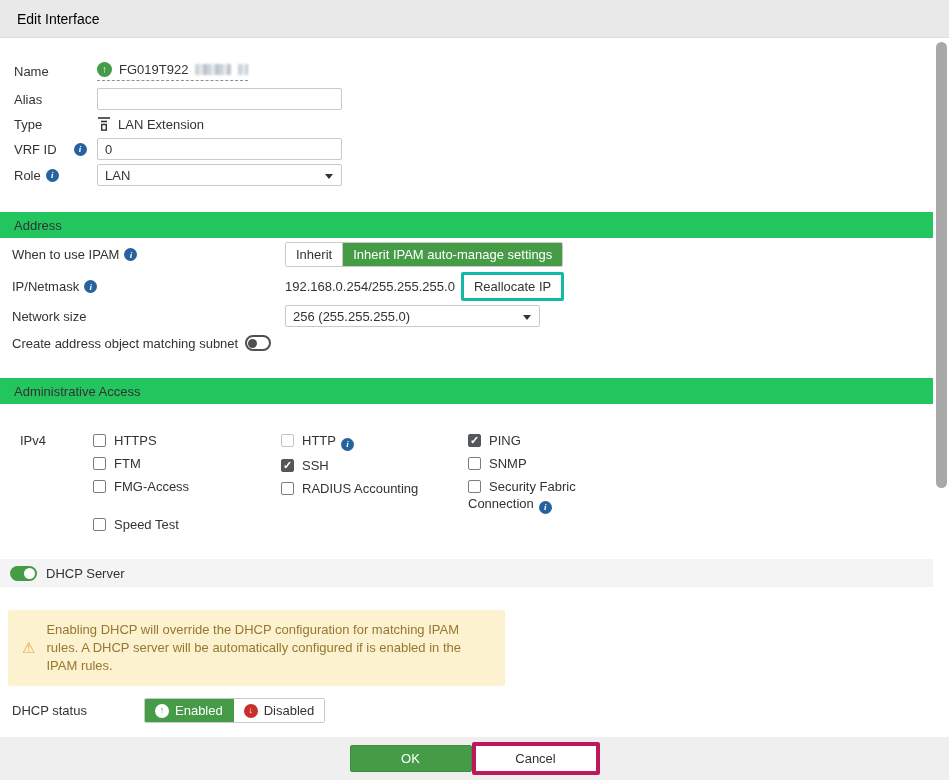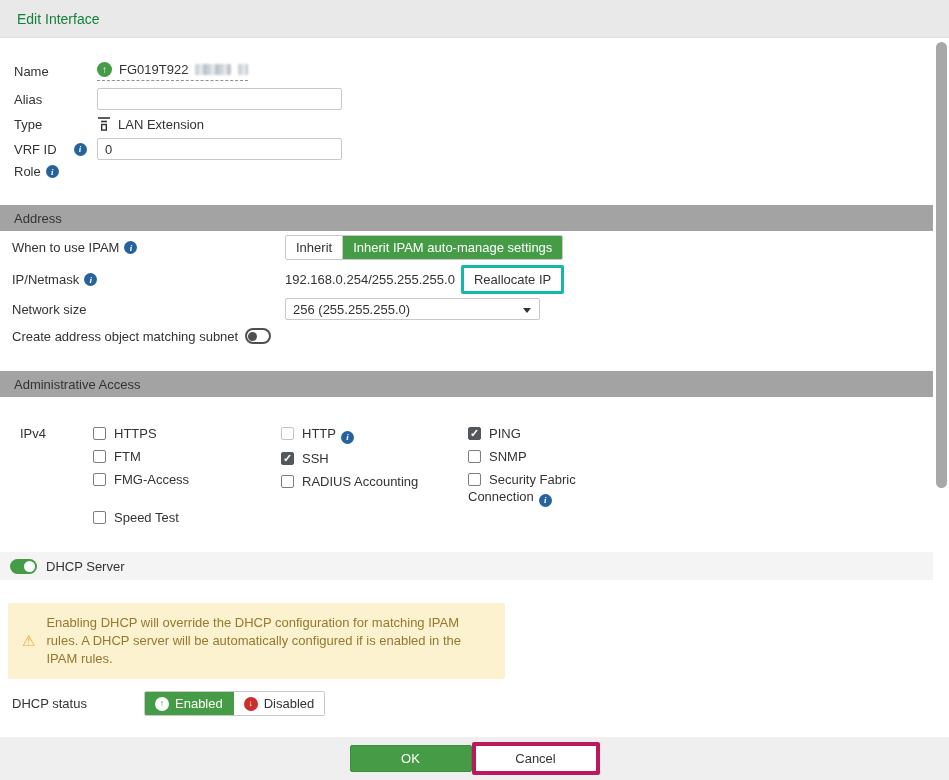--- a/index.html
+++ b/index.html
@@ -3,21 +3,21 @@
 <meta charset="utf-8">
 <style>
   html,body{margin:0;padding:0;}
   body{
     width:949px;height:780px;position:relative;overflow:hidden;
     font-family:"Liberation Sans", sans-serif;font-size:13px;color:#333;background:#fff;
   }
   
   .titlebar{
     height:37px;background:#e9e9e9;border-bottom:1px solid #dedede;
-    display:flex;align-items:center;padding-left:17px;font-size:14px;color:#15803d;
+    display:flex;align-items:center;padding-left:17px;font-size:14px;color:#000000;
   }
   
   .scroll-thumb{
     position:absolute;right:2px;top:42px;width:11px;height:446px;
     background:#a8a8a8;border-radius:6px;
   }
   
   .content{padding:0;}
   .row{display:flex;align-items:center;padding-left:14px;}
   .lbl{color:#333;}
@@ -50,21 +50,21 @@
     width:15px;height:15px;border-radius:50%;background:#459b46;color:#fff;
     display:inline-flex;align-items:center;justify-content:center;
     font-size:10px;font-weight:bold;flex:none;
   }
   .redact{display:inline-block;height:11px;border-radius:1px;
     background:repeating-linear-gradient(90deg,#ccd3d8 0 4px,#e4e8eb 4px 8px,#bcc5cc 8px 12px);
     filter:blur(1px);}
   .type-icon{flex:none;margin-right:7px;display:inline-flex;}
   
   .section-header{
-    height:26px;background:#a3a3a3;display:flex;align-items:center;
+    height:26px;background:#22c55e;display:flex;align-items:center;
     padding-left:14px;width:933px;box-sizing:border-box;color:#333;
   }
   
   .addr-row .lbl-wrap{width:273px;flex:none;display:flex;align-items:center;padding-left:0;}
   .addr-row{padding-left:12px;}
   .seg{display:inline-flex;border:1px solid #c9c9c9;border-radius:2px;background:#fff;overflow:hidden;}
   .seg .opt{
     padding:3px 10px;color:#333;white-space:nowrap;border-right:1px solid #c9c9c9;
     display:inline-flex;align-items:center;gap:6px;cursor:pointer;background:#fff;line-height:17px;
   }
@@ -182,20 +182,24 @@
       <span class="info-icon">i</span>
     </span>
     <input class="txt-input" type="text" value="0" style="">
   </div>
 
   <div class="row mt4">
     <span class="lbl" style="width:83px;display:flex;align-items:center;">
       <span>Role</span>
       <span class="info-icon">i</span>
     </span>
+    <div class="select">
+      <span>LAN</span>
+      <span class="caret"></span>
+    </div>
   </div>
 
   <div class="section-header mt26">
     <span>Address</span>
   </div>
 
 
   <div class="row addr-row mt4">
     <span class="lbl-wrap">
       <span>When to use IPAM</span>

